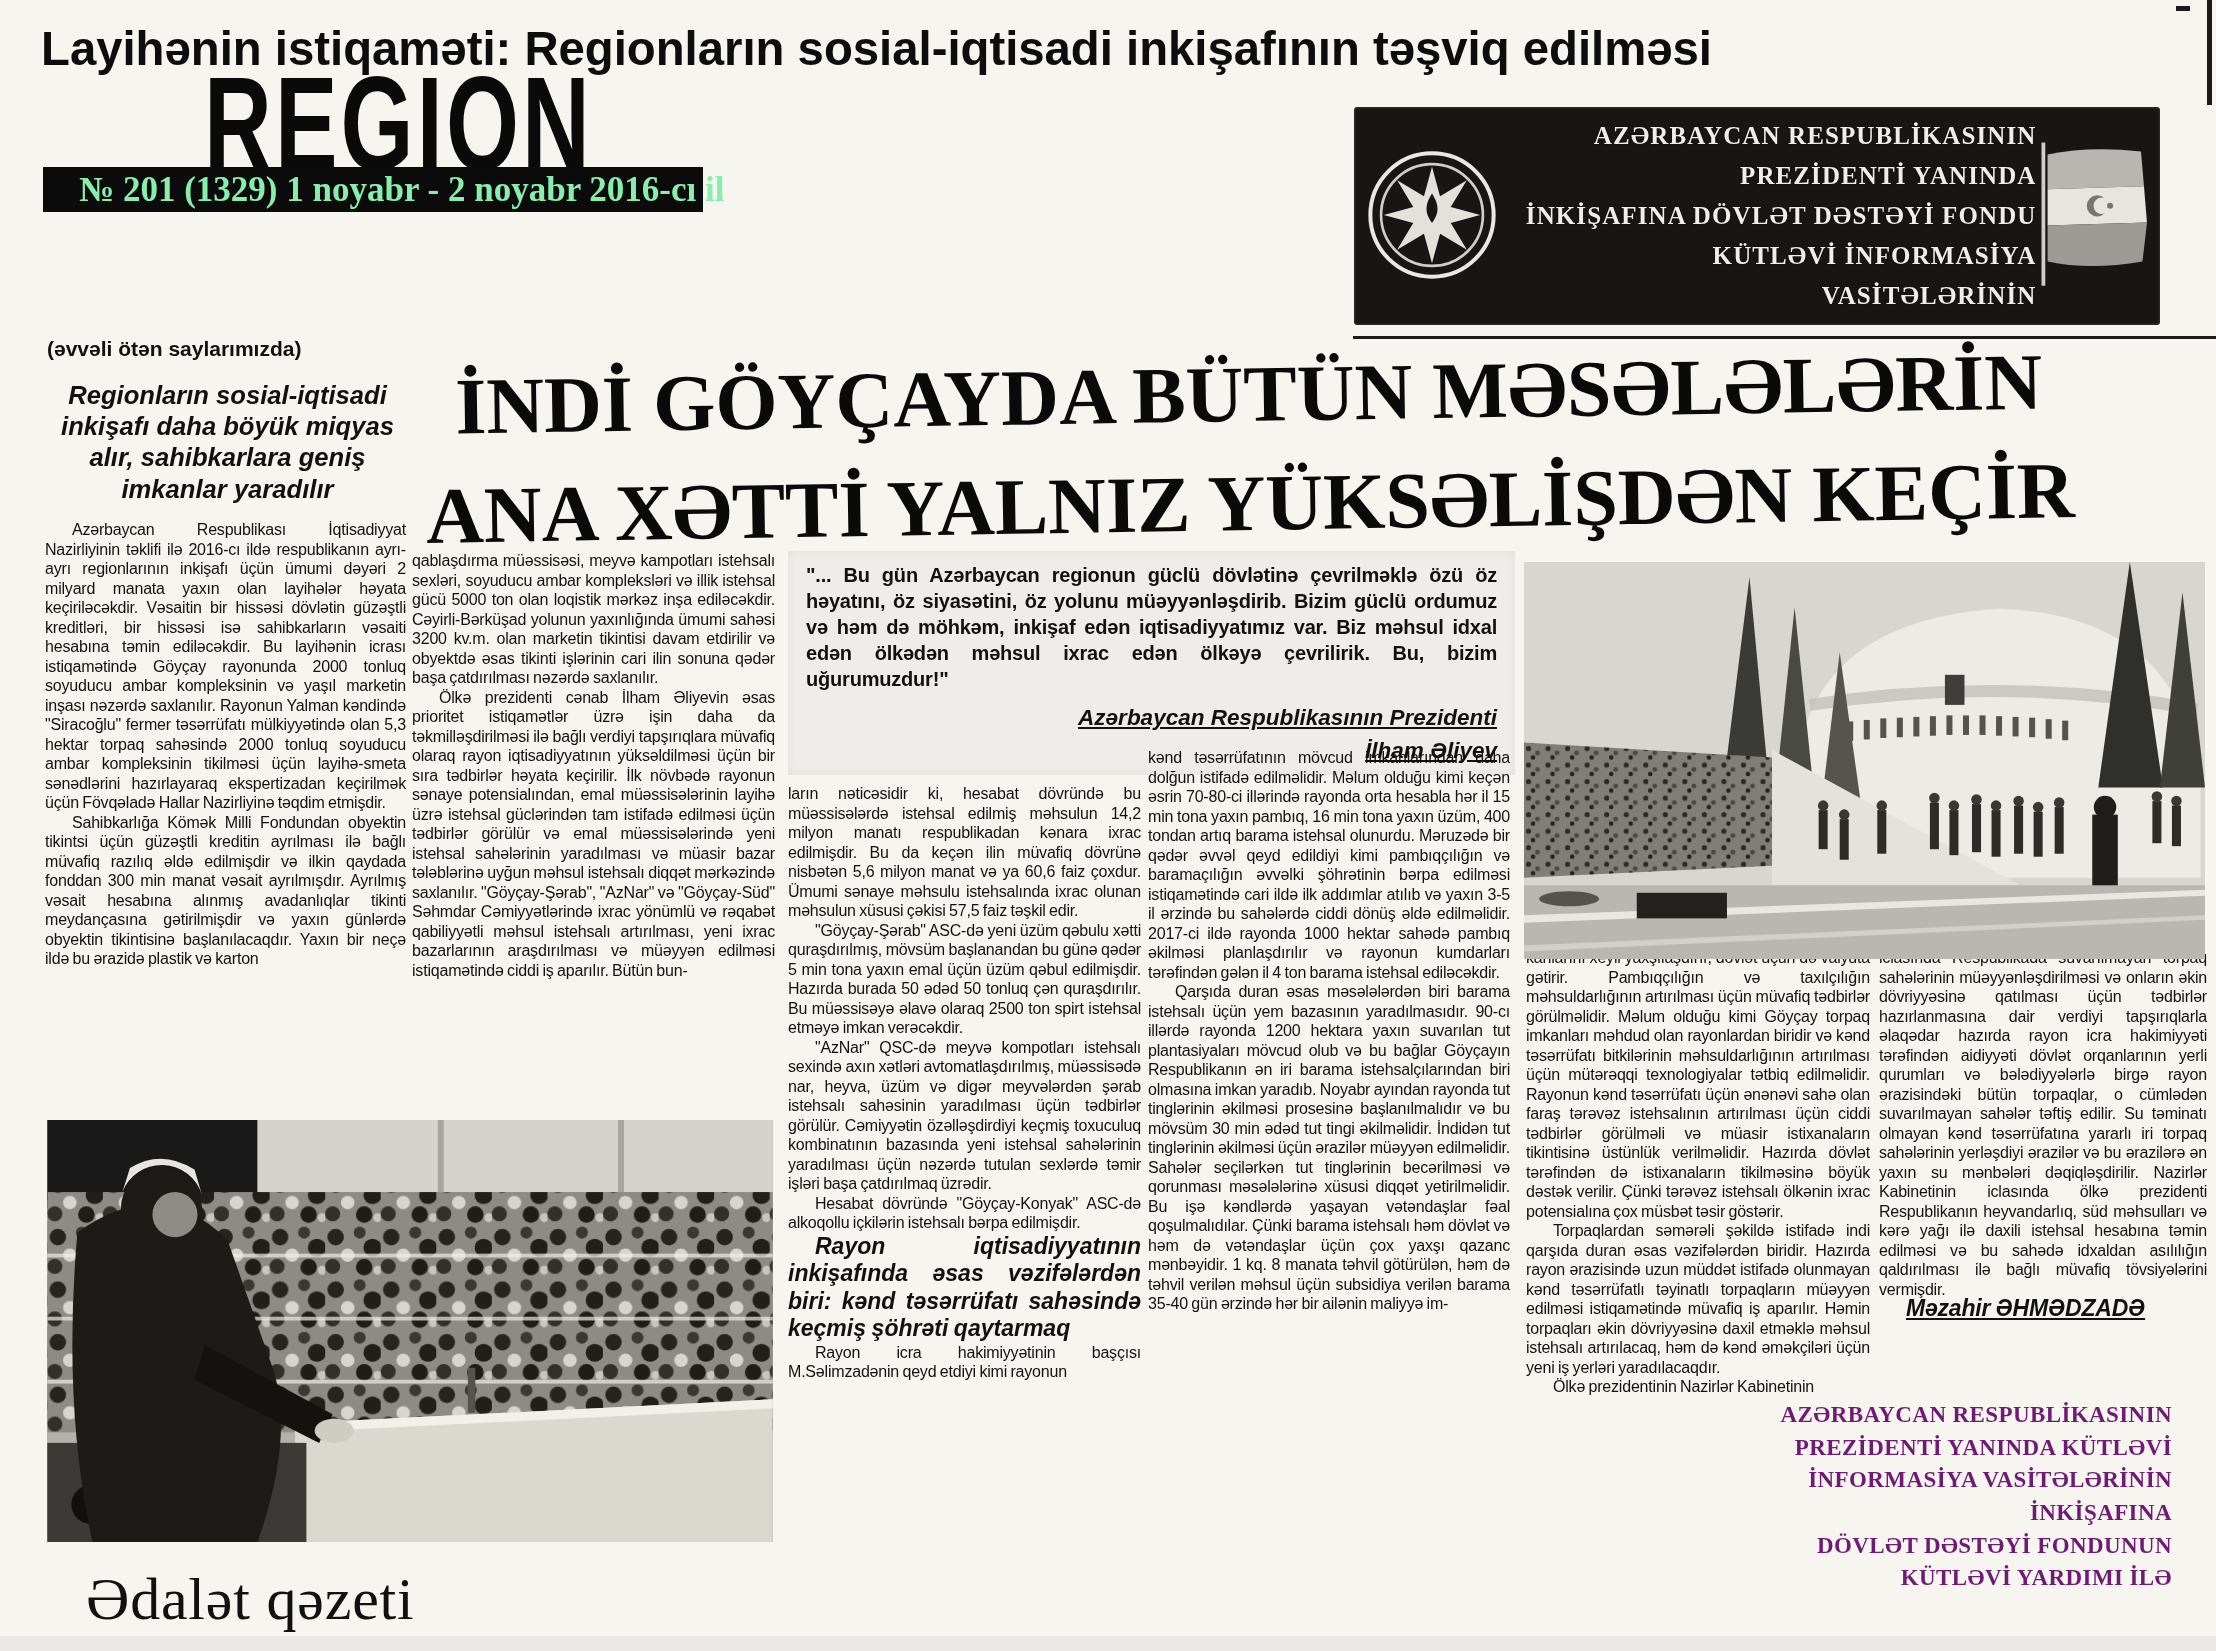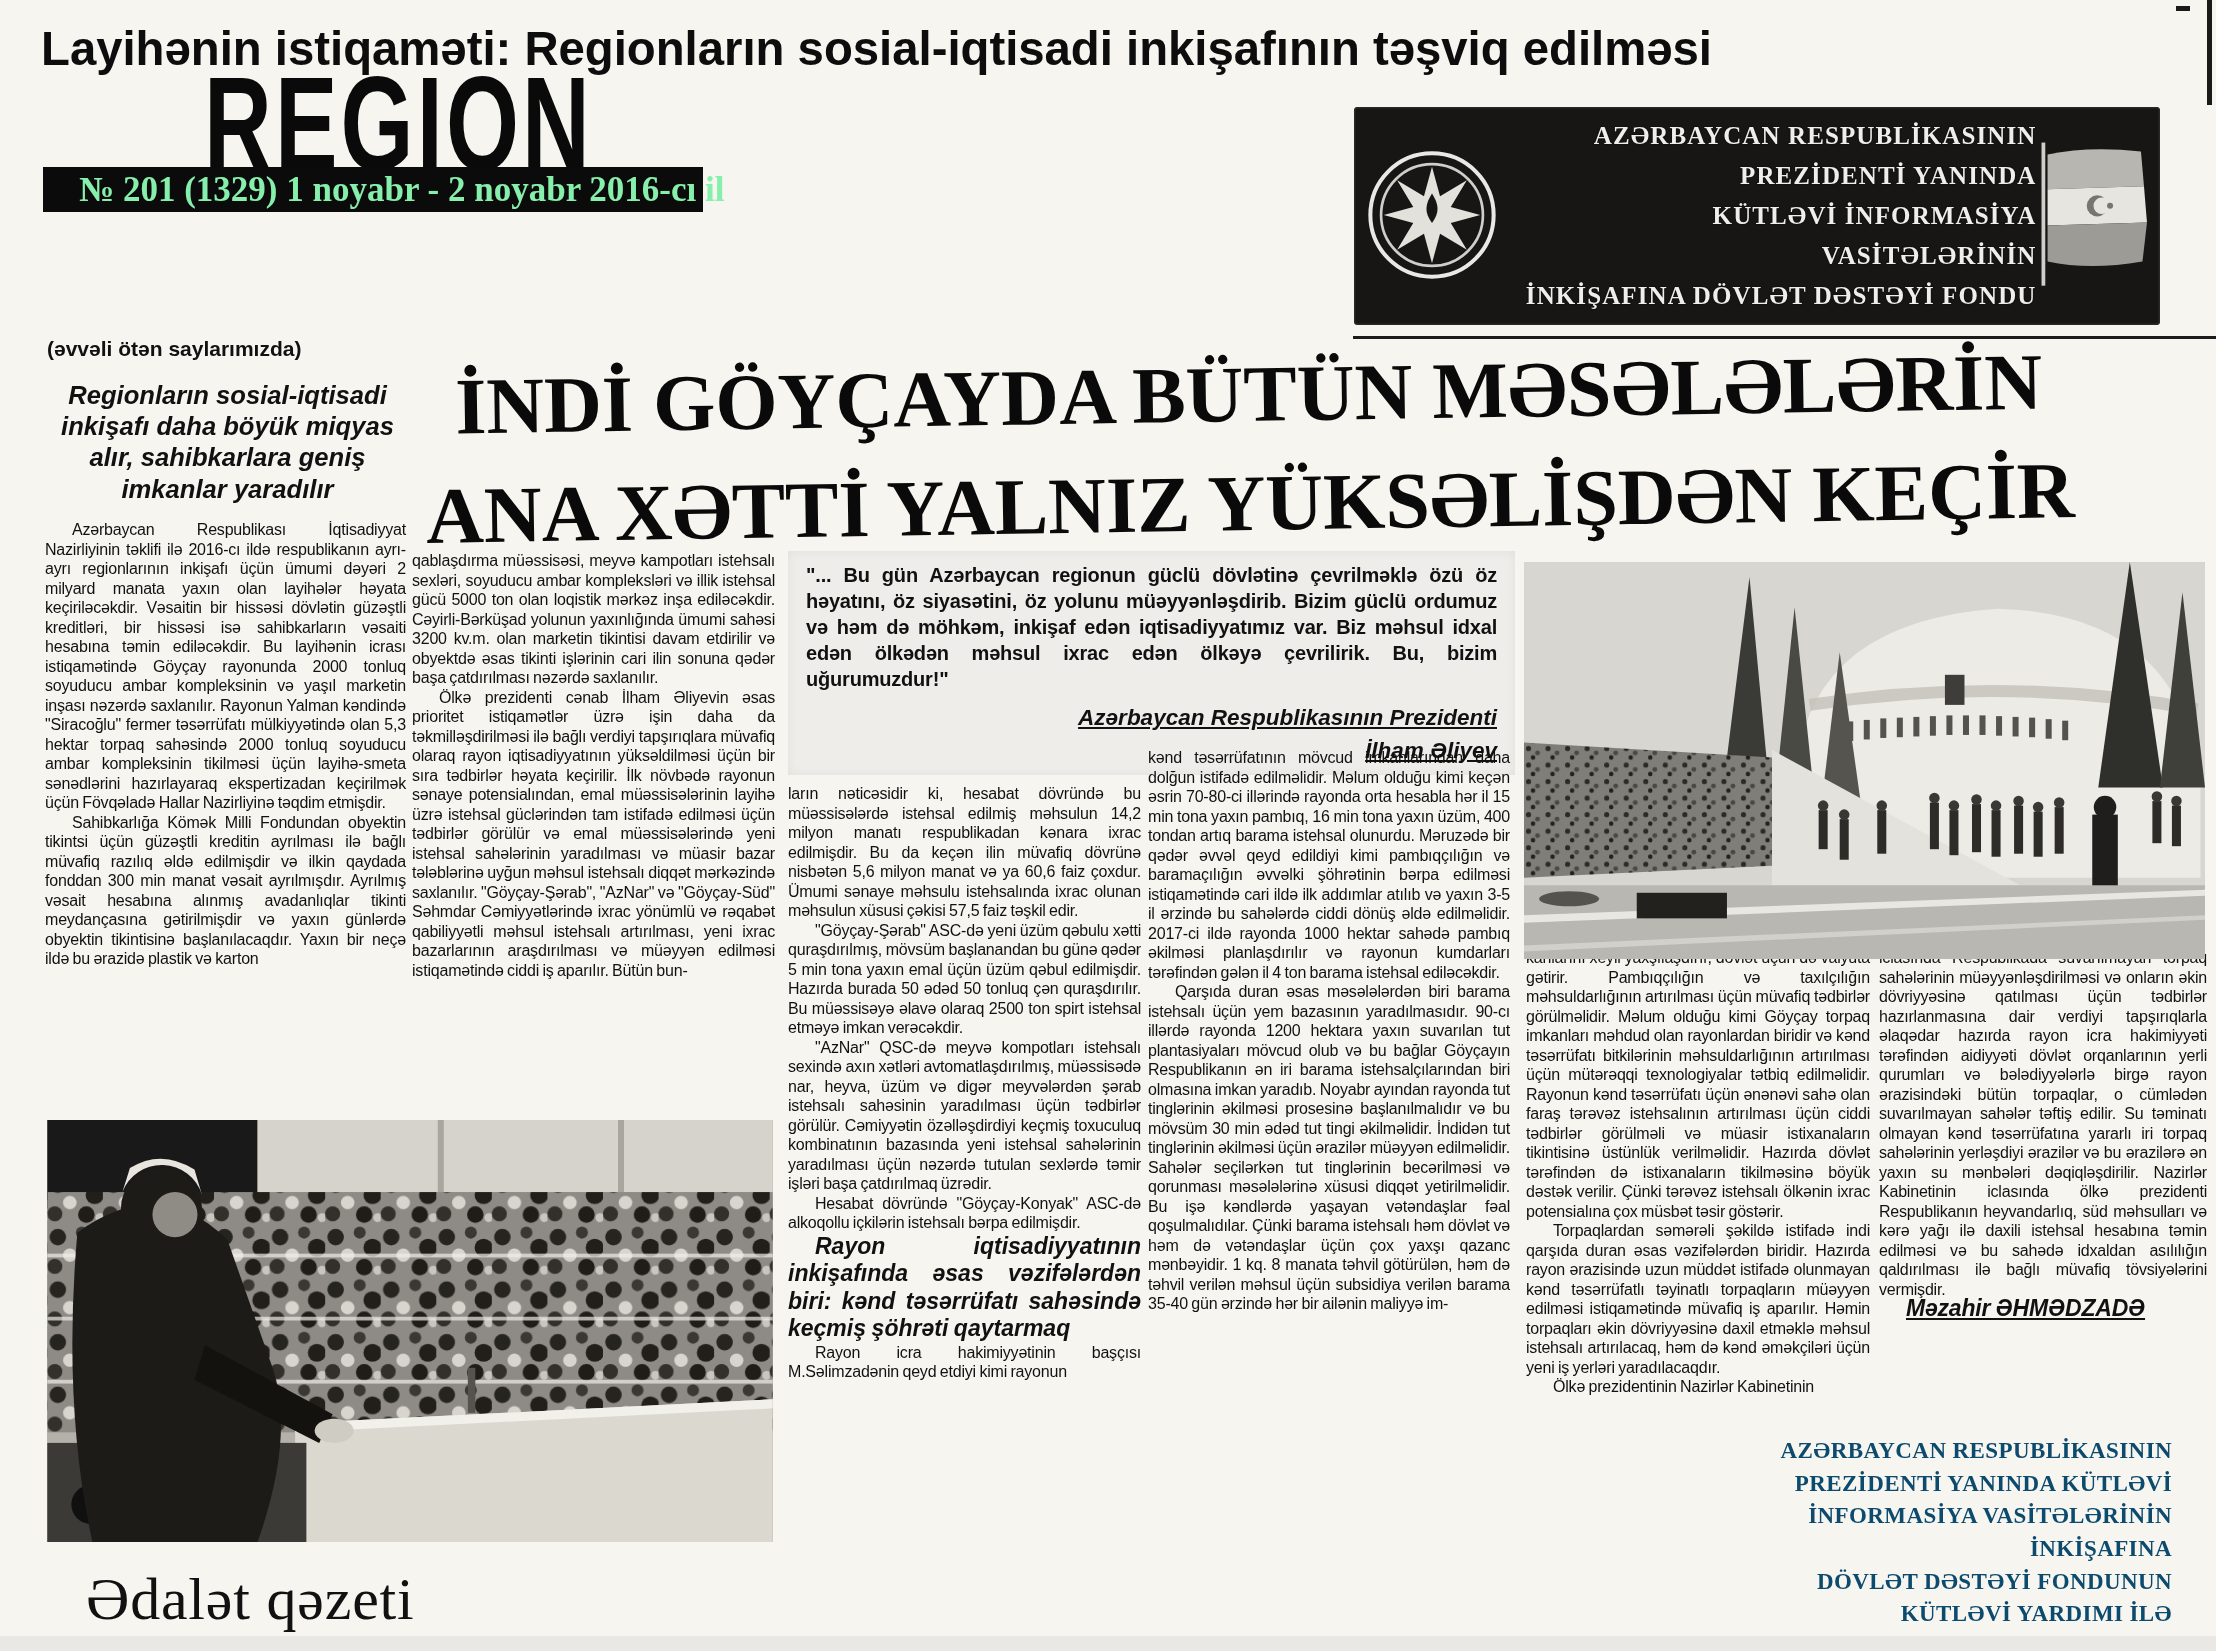--- a/index.html
+++ b/index.html
@@ -66,23 +66,23 @@
     position:absolute;left:788px;top:551px;width:727px;
     background:#efedea;box-sizing:border-box;padding:10.5px 18px 7.5px 18px;
     box-shadow:0 0 10.5px rgba(0,0,0,.06) inset;
   }
   .quote-text{font-weight:bold;font-size:20px;line-height:1.3;text-align:justify;letter-spacing:-0.2px;}
   .quote-attr{margin-top:10.5px;text-align:right;font-weight:bold;font-style:italic;font-size:22.5px;line-height:1.45;}
   .quote-attr div{text-decoration:underline;}
   .signature{margin-top:16.5px;text-align:right;font-weight:bold;font-style:italic;
     font-size:23px;text-decoration:underline;text-indent:0;}
   .fund-credit{
-    position:absolute;left:1759px;top:1435px;width:413px;text-align:right;
+    position:absolute;left:1759px;top:1399px;width:413px;text-align:right;
     font-family:"Liberation Serif",serif;font-weight:bold;font-size:23px;
-    line-height:1.42;letter-spacing:0.4px;color:#0c4a6e;
+    line-height:1.42;letter-spacing:0.4px;color:#701a75;
   }
   .footer-name{
     position:absolute;left:86px;top:1565px;
     font-family:"Liberation Serif",serif;font-weight:normal;font-size:60px;letter-spacing:0.8px;text-align:right;
   }
   .photo{position:absolute;overflow:hidden;background:#b9b6b0;}
   .photo svg{display:block;}
   .ph-kitchen{left:47px;top:1120px;width:726px;height:422px;}
   .ph-stadium{left:1524px;top:562px;width:681px;height:397px;}
   .scan-mark{position:absolute;background:#1a1a1a;}
@@ -101,22 +101,22 @@
     <span>
       <svg width="134" height="134" viewBox="0 0 100 100">
         <circle cx="50" cy="50" r="46" fill="none" stroke="#e9e8e4" stroke-width="3"></circle>
         <circle cx="50" cy="50" r="38" fill="none" stroke="#cfcec9" stroke-width="2"></circle>
         <path fill="#e2e1dc" d="M50 14 L56 36 L76 24 L64 44 L86 50 L64 56 L76 76 L56 64 L50 86 L44 64 L24 76 L36 56 L14 50 L36 44 L24 24 L44 36 Z"></path>
         <path fill="#171614" d="M50 34 C55 42 56 48 50 56 C44 48 45 42 50 34 Z"></path>
       </svg>
     </span>
     <div class="lines">
       <div>AZƏRBAYCAN RESPUBLİKASININ PREZİDENTİ YANINDA</div>
+      <div>İNKİŞAFINA DÖVLƏT DƏSTƏYİ FONDU</div>
       <div>KÜTLƏVİ İNFORMASİYA VASİTƏLƏRİNİN</div>
-      <div>İNKİŞAFINA DÖVLƏT DƏSTƏYİ FONDU</div>
     </div>
     <span>
       <svg width="113" height="147" viewBox="0 0 150 195">
         <rect x="6" y="2" width="5" height="190" fill="#cfcec9"></rect>
         <path d="M14 18 Q70 6 138 14 L142 60 L14 64 Z" fill="#b7b6b1"></path>
         <path d="M14 64 L142 60 L146 108 L14 112 Z" fill="#e6e5e0"></path>
         <path d="M14 112 L146 108 L140 160 Q70 172 14 160 Z" fill="#9c9b96"></path>
         <circle cx="80" cy="86" r="14" fill="#76756f"></circle>
         <circle cx="86" cy="86" r="11" fill="#e6e5e0"></circle>
         <circle cx="97" cy="86" r="4" fill="#76756f"></circle>

